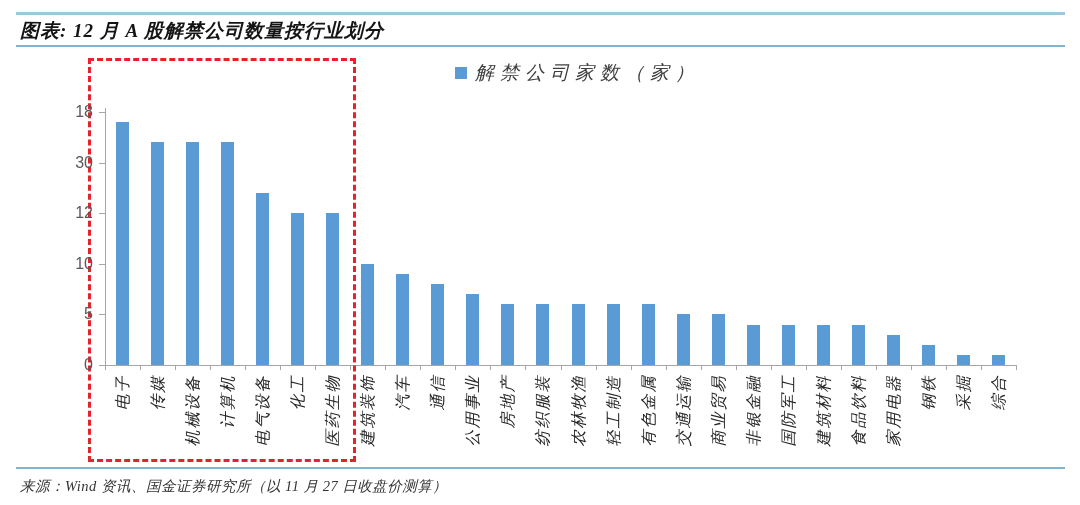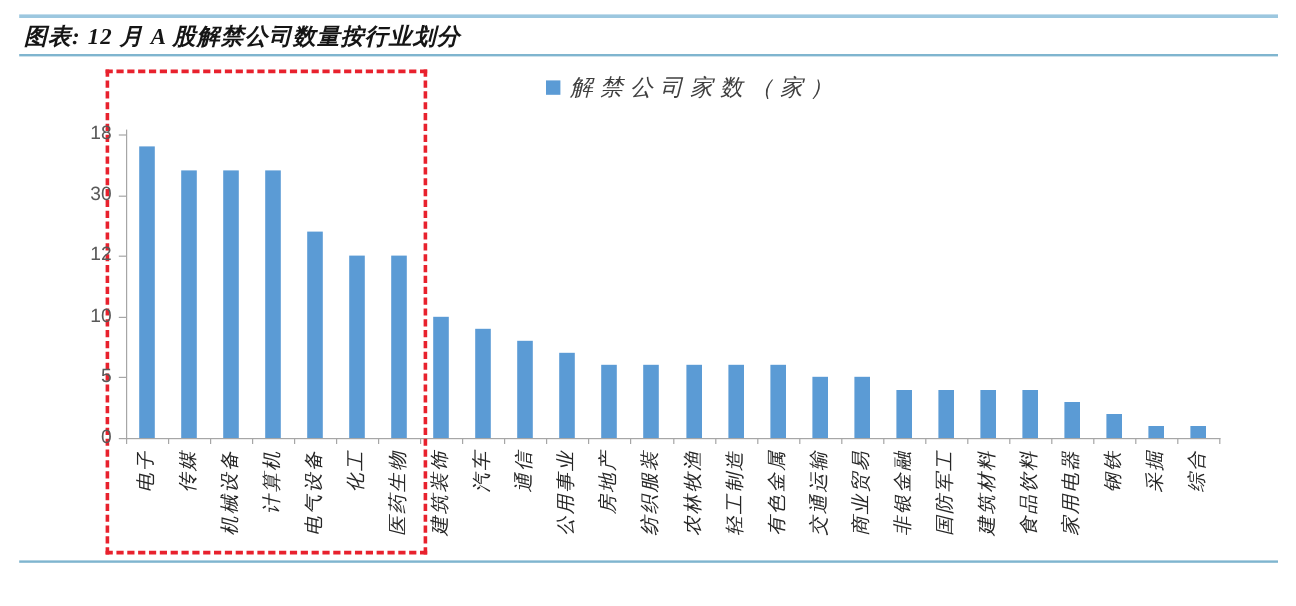--- a/index.html
+++ b/index.html
@@ -133,13 +133,14 @@
       <div class="xlabel" style="left: 845.865px; top: 411.5px; width: 95px; color: rgb(38, 38, 38);">家用电器</div>
       <div class="bar" title="钢铁: 2" style="left: 921.904px; top: 344.76px; width: 13px; height: 20.24px; background: rgb(91, 155, 213);"></div>
       <div class="xlabel" style="left: 880.904px; top: 411.5px; width: 95px; color: rgb(38, 38, 38);">钢铁</div>
       <div class="bar" title="采掘: 1" style="left: 956.942px; top: 354.88px; width: 13px; height: 10.12px; background: rgb(91, 155, 213);"></div>
       <div class="xlabel" style="left: 915.942px; top: 411.5px; width: 95px; color: rgb(38, 38, 38);">采掘</div>
       <div class="bar" title="综合: 1" style="left: 991.981px; top: 354.88px; width: 13px; height: 10.12px; background: rgb(91, 155, 213);"></div>
       <div class="xlabel" style="left: 950.981px; top: 411.5px; width: 95px; color: rgb(38, 38, 38);">综合</div>
     </div>
 
   <div class="rule rule-bottom"></div>
+  <div class="source">来源：Wind 资讯、国金证券研究所（以 11 月 27 日收盘价测算）</div>
 </div>
 
 </body></html>

